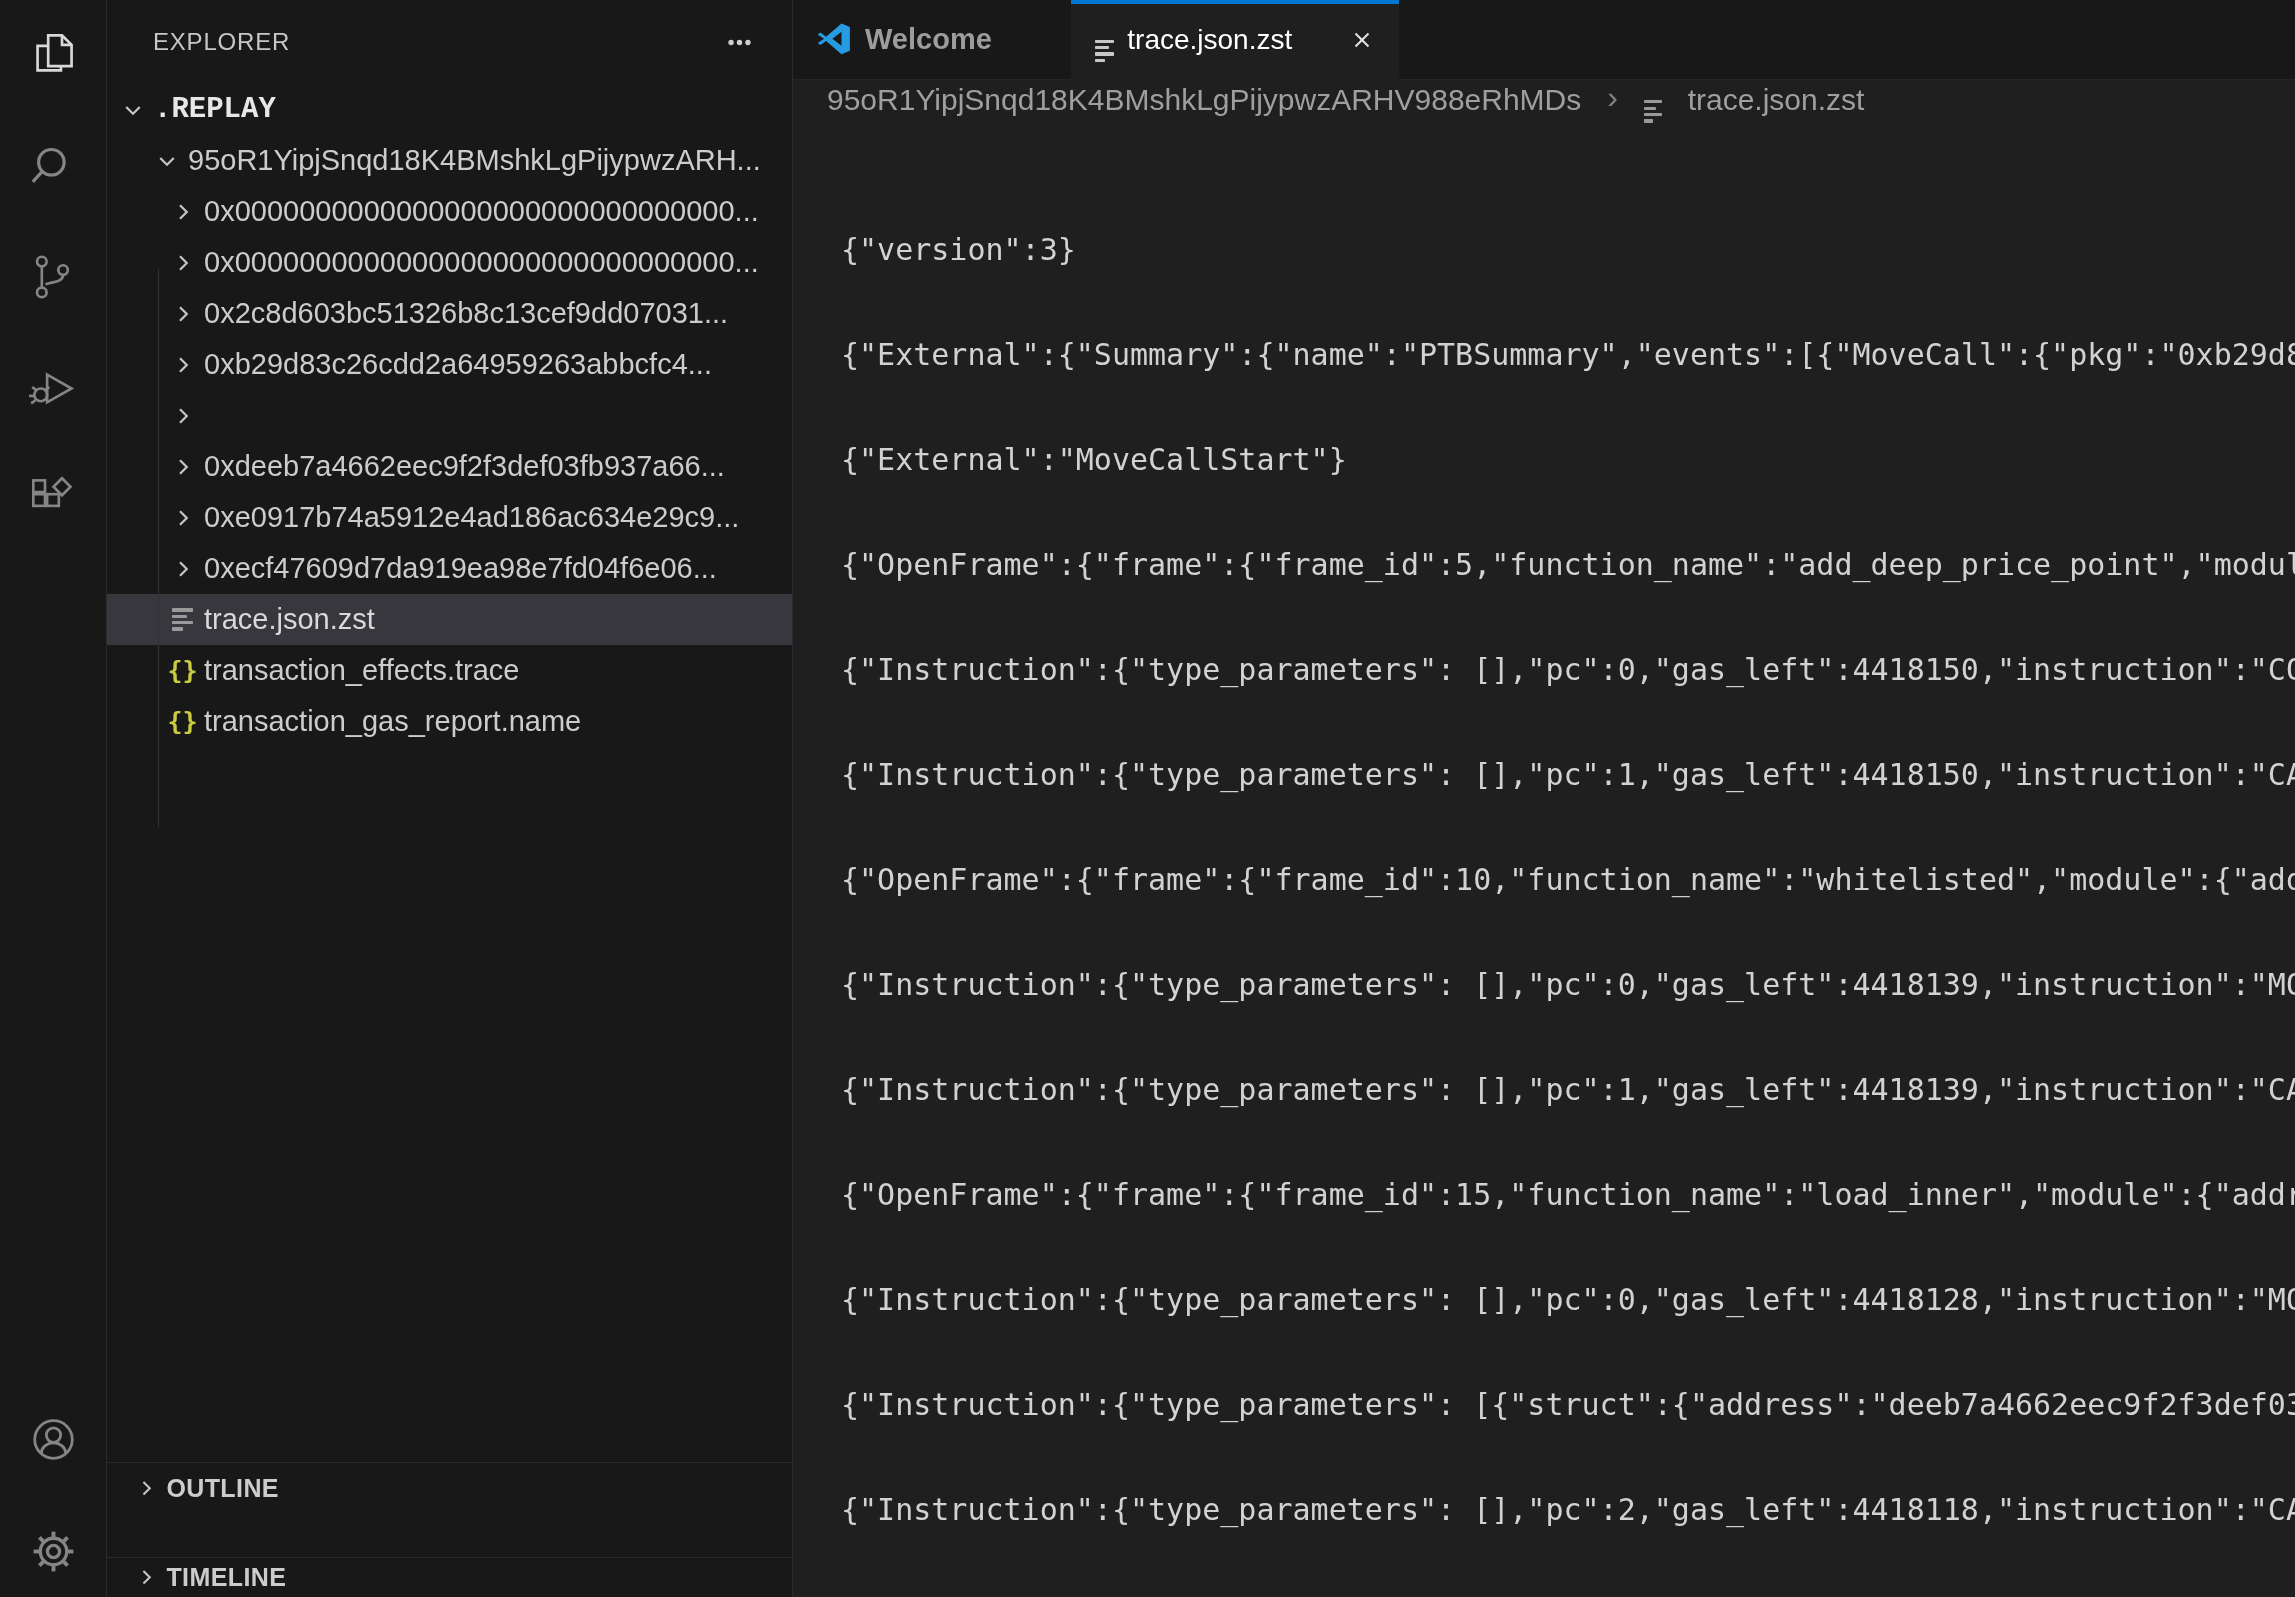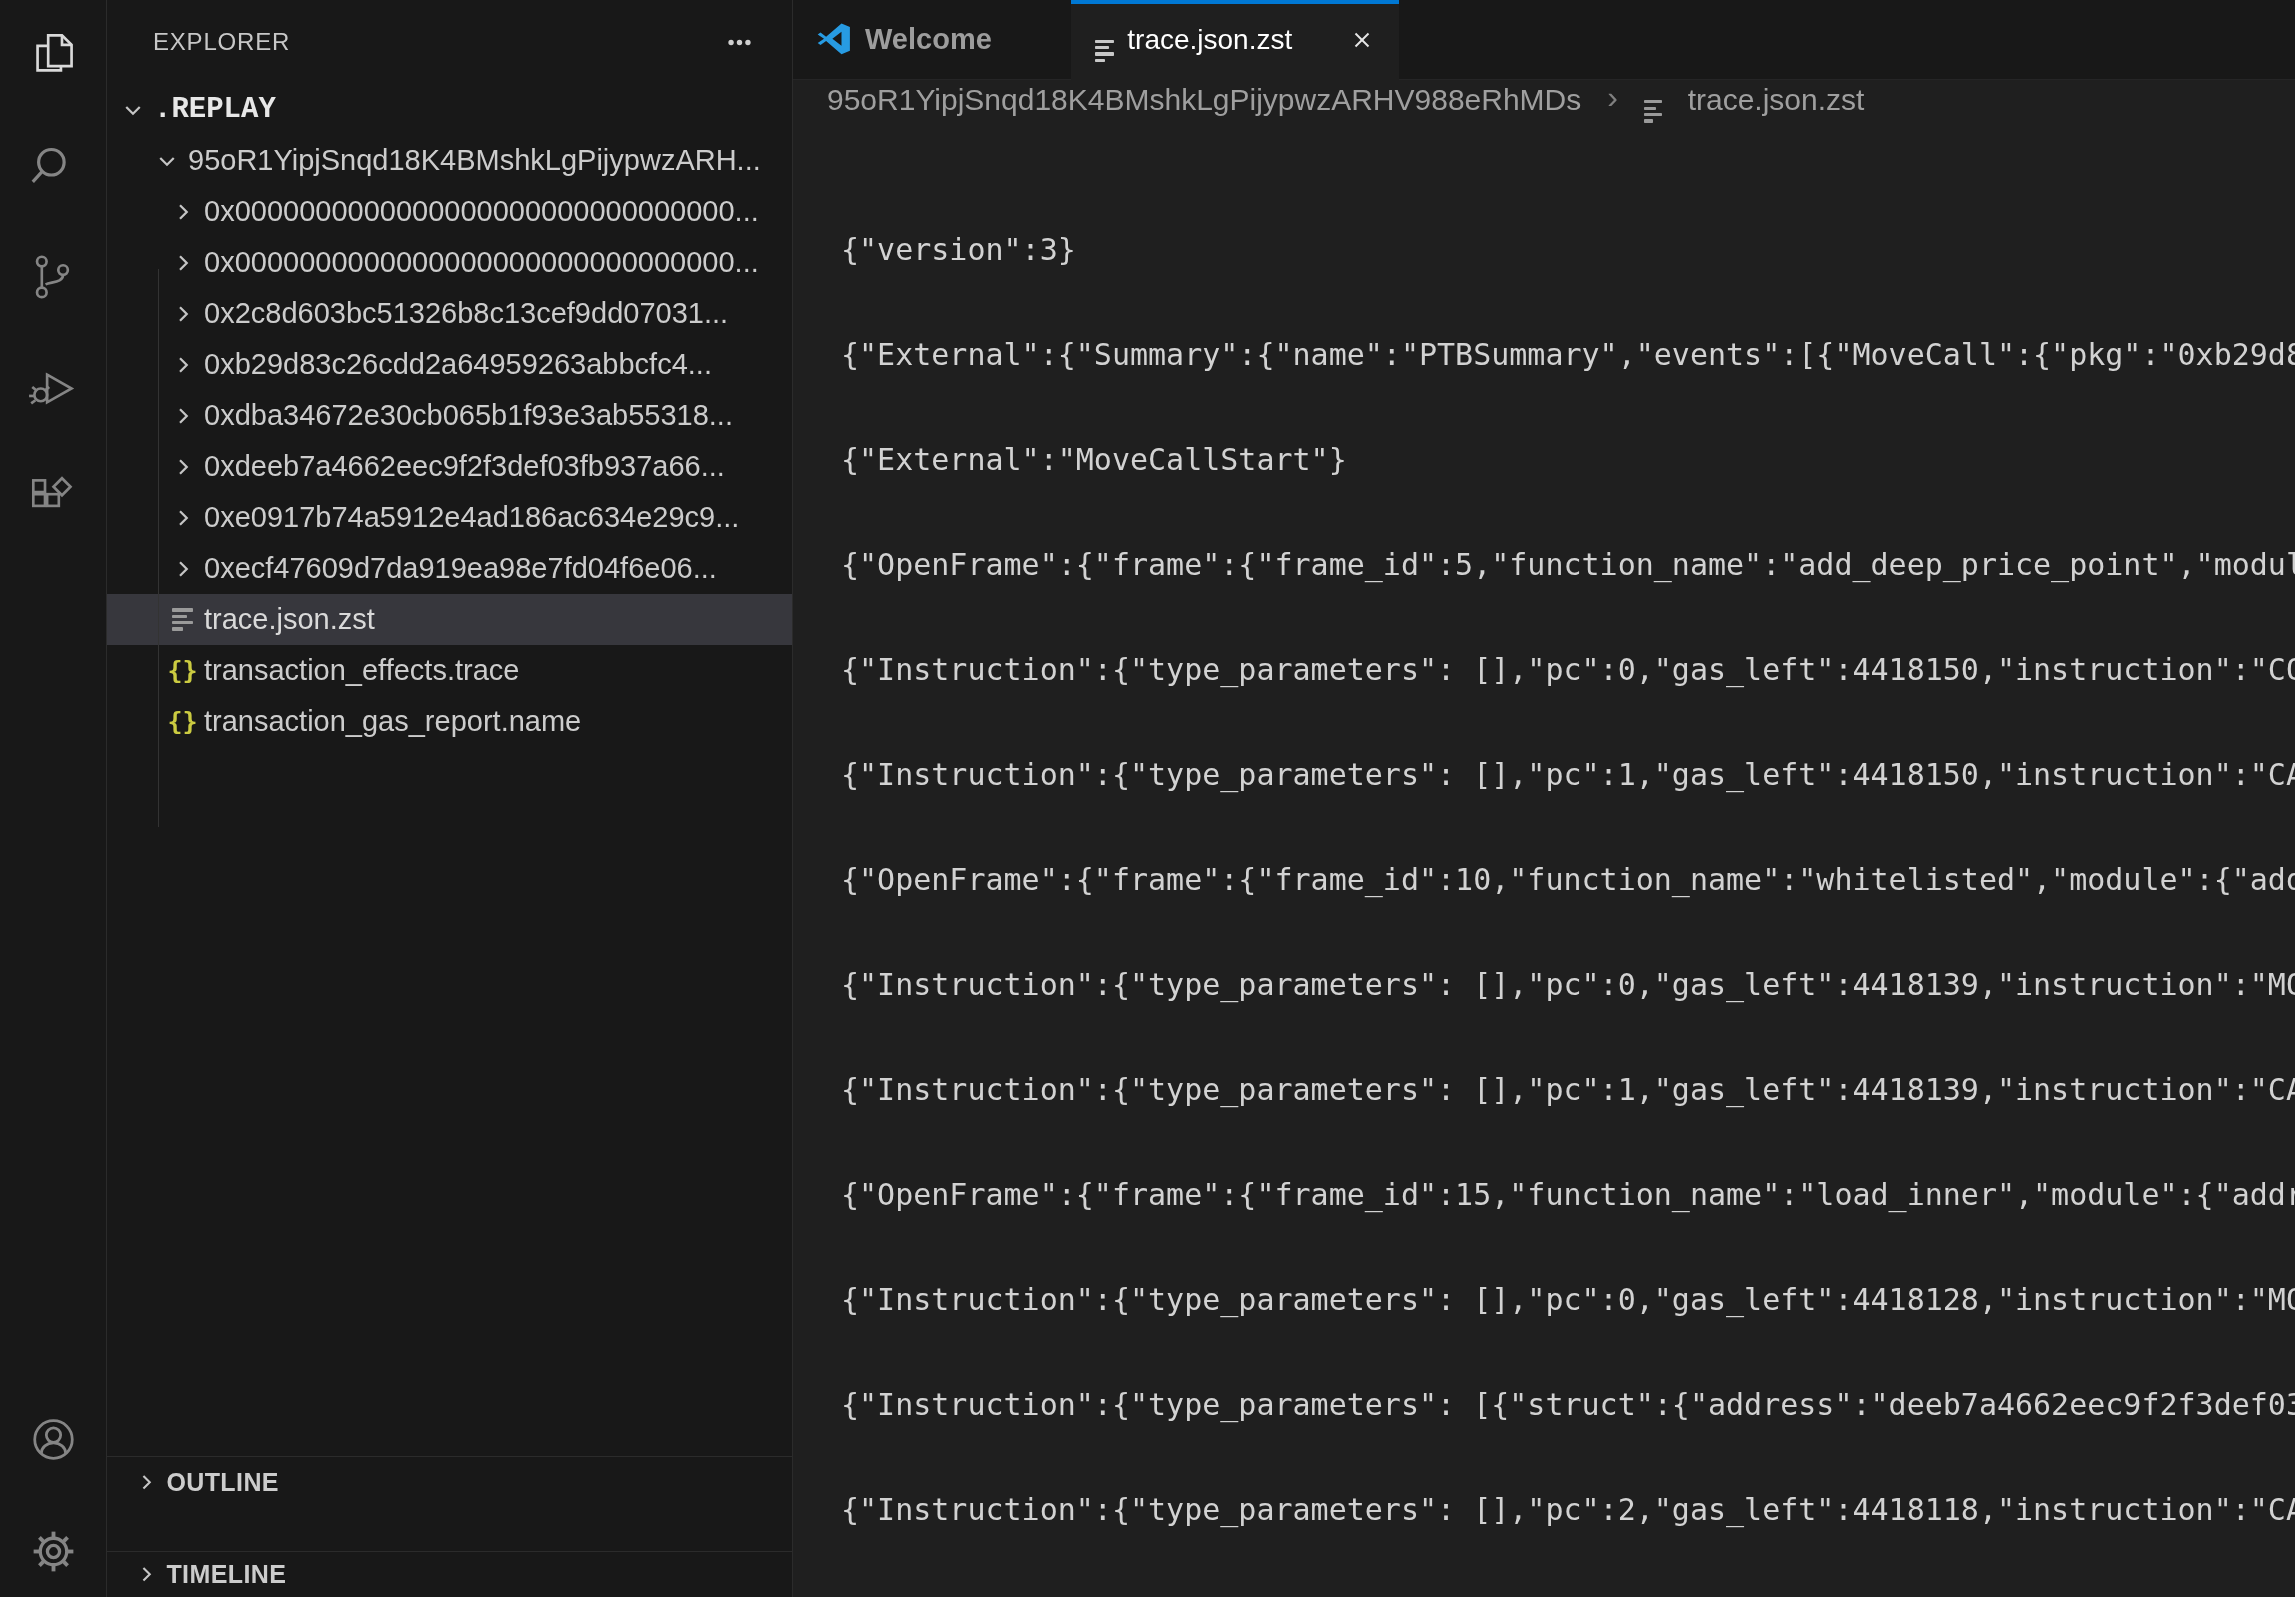--- a/index.html
+++ b/index.html
@@ -26,21 +26,21 @@
   .row.sel { background:#37373d; color:#d9d9d9; }
   .lv0 { padding-left:12px;font-family:Liberation Mono, monospace; } .lv1 { padding-left:46px; } .lv2 { padding-left:62px; }
   .tw { width:27px; flex:none; display:flex; align-items:center; justify-content:center; margin-right:8px; }
   .root-label { font-weight:bold; color:#e7e7e7; }
   .guide { position:absolute; left:51px; top:185px; height:558px; width:0.8px; background:#333333; }
   .json-glyph { color:#cbcb41; font-family:"DejaVu Sans Mono",monospace; font-size:25px; font-weight:bold; }
   .panels { position:absolute; left:0; right:0; bottom:0; }
   .panel-row { height:51px; border-top:0.8px solid #2b2b2b; display:flex; align-items:center; padding-left:26px; cursor:pointer;margin-top:44px; }
   .panel-row .tw { margin-right:6.4px; }
   .panel-label { font-size:25px; font-weight:bold; color:#cccccc; letter-spacing:0.4px; }
-  .panel-row.cut { height:46px; align-items:center; }
+  .panel-row.cut { height:40px; align-items:center; }
 
   
   .editor { flex:1; display:flex; flex-direction:column; background:#1f1f1f; min-width:0; }
   .tabs { height:80px; background:#181818; display:flex; border-bottom:0.8px solid #252526; flex:none; }
   .tab { display:flex; align-items:center; padding:0 24px; gap:13px; font-size:29px; color:#9d9d9d; background:#181818; cursor:pointer; position:relative; }
   .tab.welcome { width:278px;font-weight:bold; }
   .tab.active { width:328px; background:#1f1f1f; color:#ffffff; margin-bottom:-0.8px; font-size:28px; }
   .tab.active::before { content:""; position:absolute; left:0; top:0; right:0; height:4px; background:#0078d4; }
   .tab-close { margin-left:auto; display:flex; cursor:pointer; }
   .breadcrumbs { height:39px; display:flex; align-items:center; padding-left:34px; font-size:30px; color:#9f9f9f; gap:26px; flex:none; white-space:nowrap; }
@@ -188,21 +188,20 @@
             </svg>
           </span>
         <span>0xb29d83c26cdd2a64959263abbcfc4...</span>
       </div>
       <div class="row lv2">
         <span class="tw">
             <svg width="24" height="24" viewBox="0 0 32 32" fill="none" stroke="#c5c5c5" stroke-width="3">
               <polyline points="12,7 21,16 12,25"></polyline>
             </svg>
           </span>
-        <span>0xdba34672e30cb065b1f93e3ab55318...</span>
       </div>
       <div class="row lv2">
         <span class="tw">
             <svg width="24" height="24" viewBox="0 0 32 32" fill="none" stroke="#c5c5c5" stroke-width="3">
               <polyline points="12,7 21,16 12,25"></polyline>
             </svg>
           </span>
         <span>0xdeeb7a4662eec9f2f3def03fb937a66...</span>
       </div>
       <div class="row lv2">

